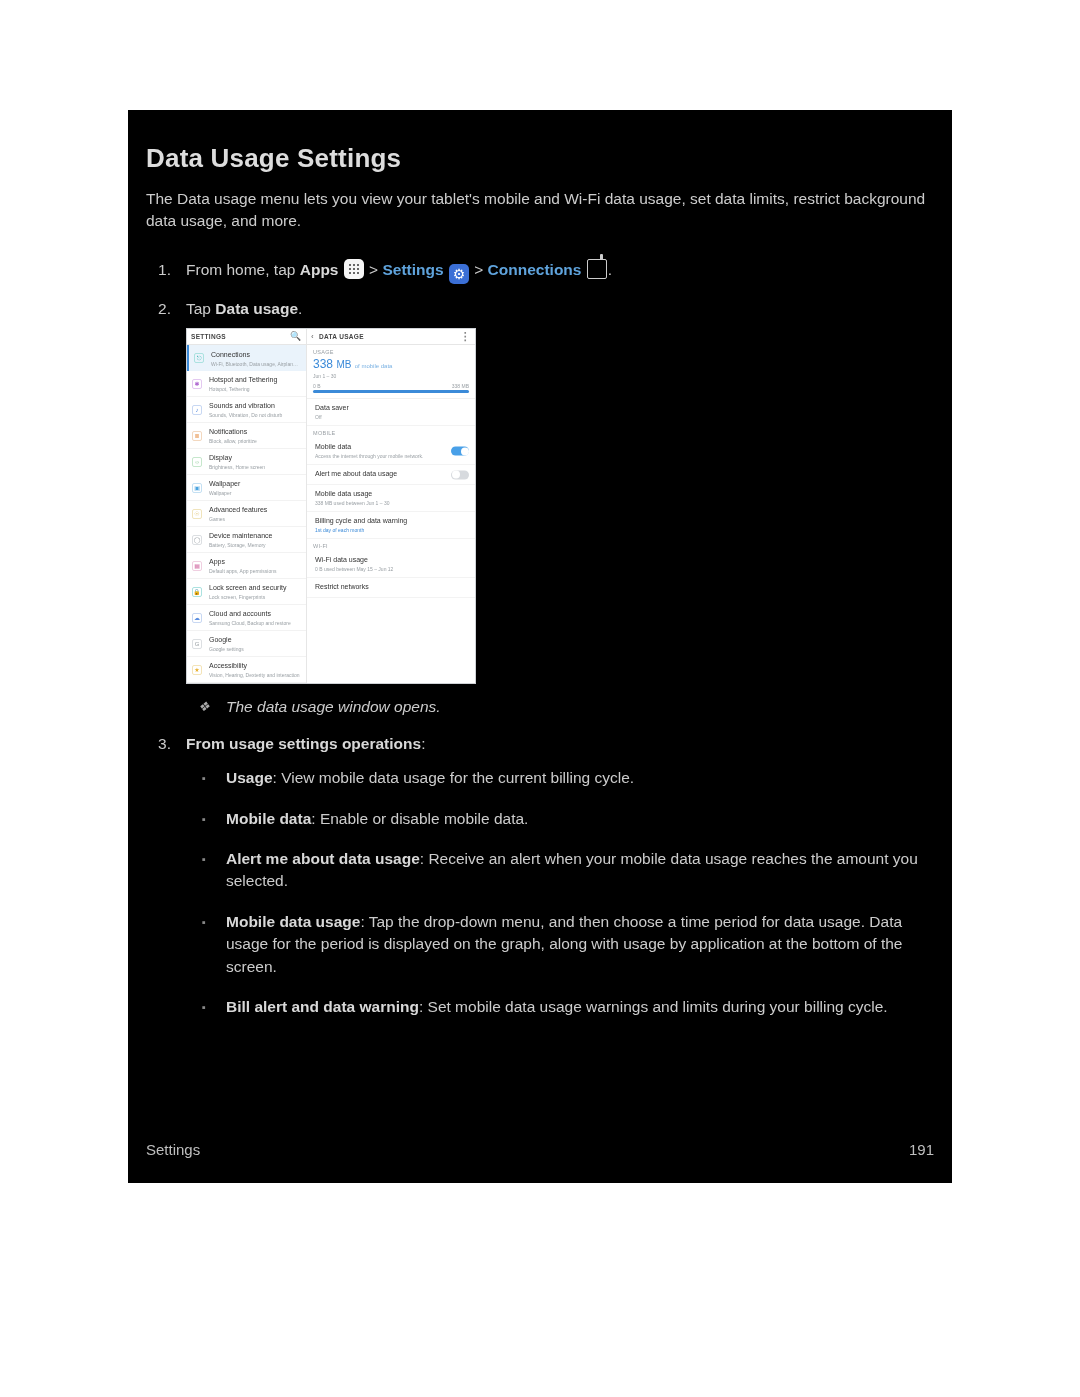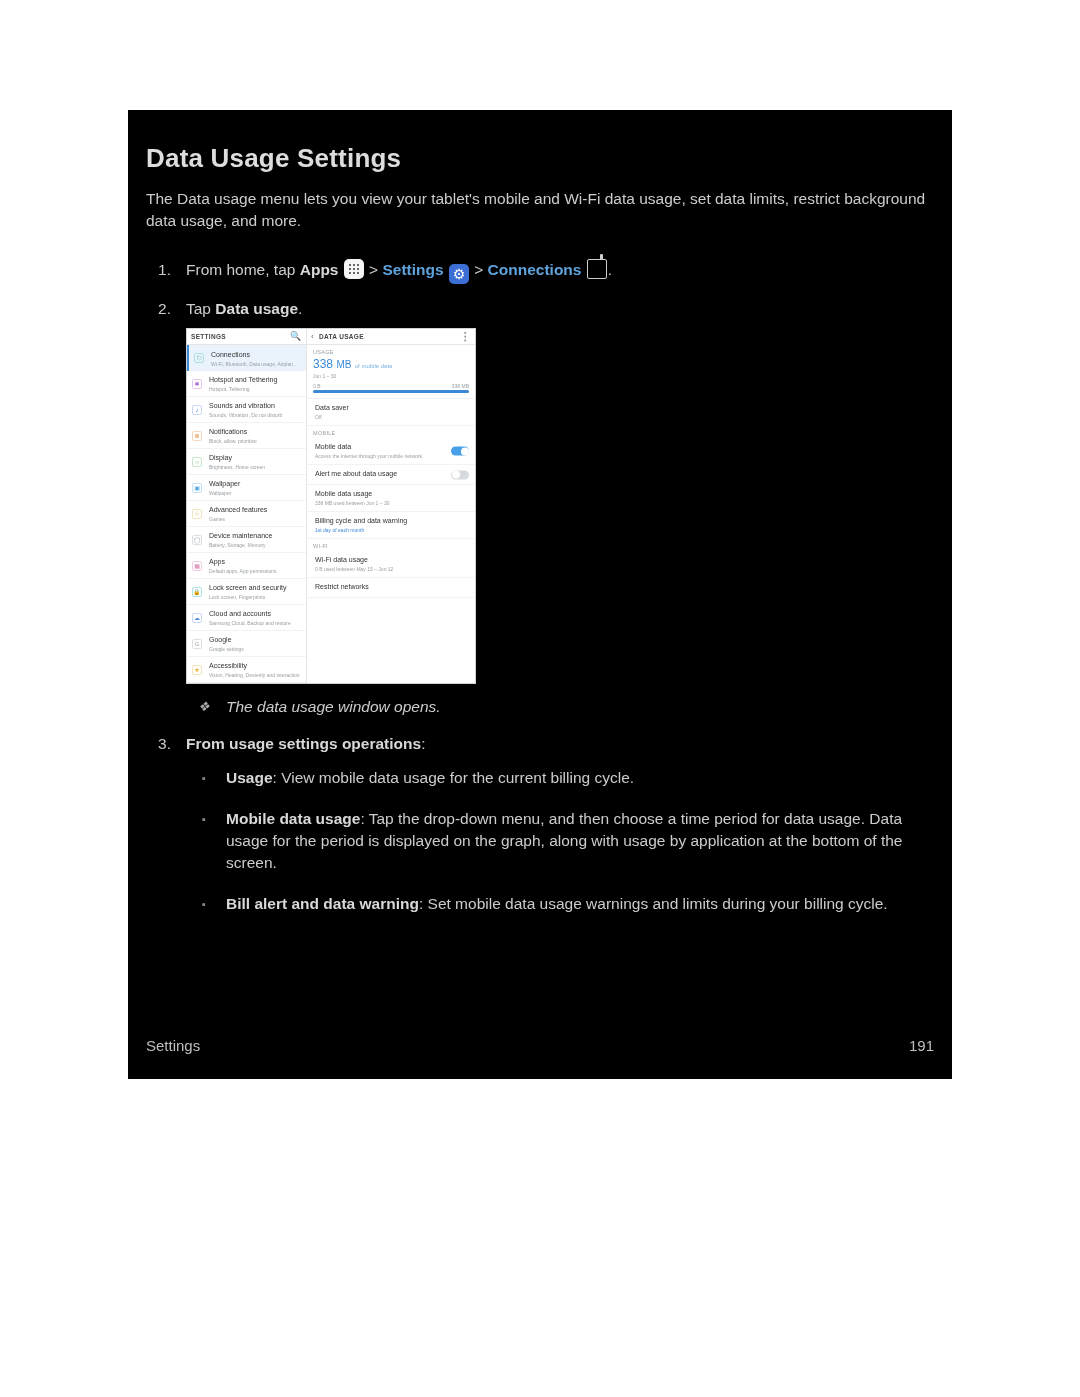--- a/index.html
+++ b/index.html
@@ -341,20 +341,22 @@
 
       <ul class="diamond-list">
         <li>The data usage window opens.</li>
       </ul>
     </li>
 
     <li>
       <span class="b">From usage settings operations</span><span>:</span>
       <ul class="sq-list" id="ops-list">
           <li><span class="b">Usage</span><span>: View mobile data usage for the current billing cycle.</span></li>
+          <li><span class="b">Mobile data</span><span>: Enable or disable mobile data.</span></li>
+          <li><span class="b">Alert me about data usage</span><span>: Receive an alert when your mobile data usage reaches the amount you selected.</span></li>
           <li><span class="b">Mobile data usage</span><span>: Tap the drop-down menu, and then choose a time period for data usage. Data usage for the period is displayed on the graph, along with usage by application at the bottom of the screen.</span></li>
           <li><span class="b">Bill alert and data warning</span><span>: Set mobile data usage warnings and limits during your billing cycle.</span></li>
         </ul>
     </li>
   </ol>
 
   <div class="footer">
     <span>Settings</span>
     <span>191</span>
   </div>

